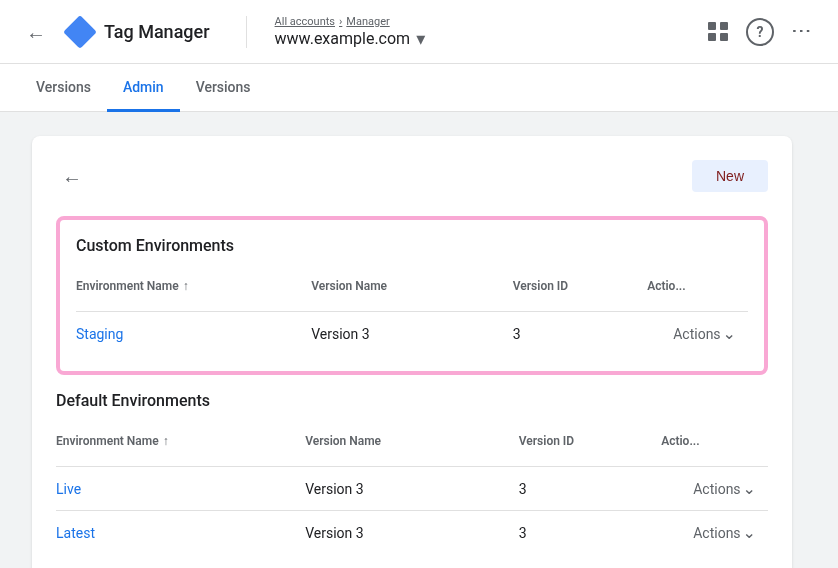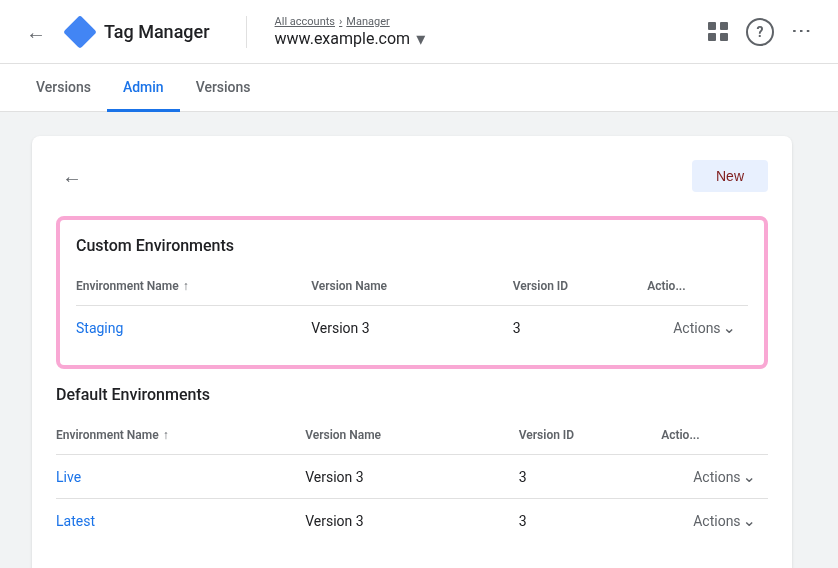--- a/index.html
+++ b/index.html
@@ -60,21 +60,21 @@
     
     .section { margin-bottom: 24px; }
     .section-bordered {
       border: 4px solid #f9a8d4; border-radius: 8px; padding: 16px;
       margin-bottom: 16px;
     }
     .section-title { font-size: 16px; font-weight: 500; color: #202124; margin-bottom: 16px; }
     .table { width: 100%; border-collapse: collapse; }
     .table th {
       text-align: left; font-size: 12px; font-weight: 600; color: #5f6368;
-      padding: 8px 12px 12px 0; border-bottom: 1px solid #e0e0e0;
+      padding: 8px 12px 18px 0; border-bottom: 1px solid #e0e0e0;
     }
     .table td {
       padding: 12px 12px 12px 0; font-size: 14px; color: #202124;
       border-bottom: 1px solid #e0e0e0;
     }
     .table tr:last-child td { border-bottom: none; }
     .col-name { width: 35%; }
     .col-version { width: 30%; }
     .col-id { width: 20%; }
     .col-actions { width: 15%; text-align: right; }

